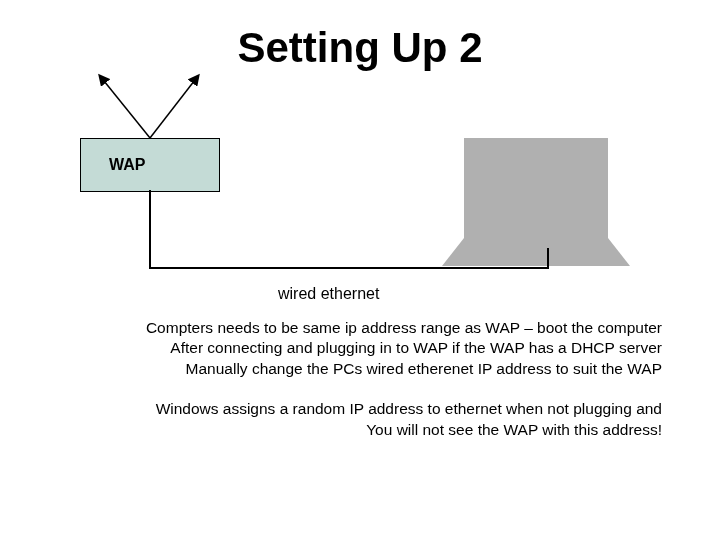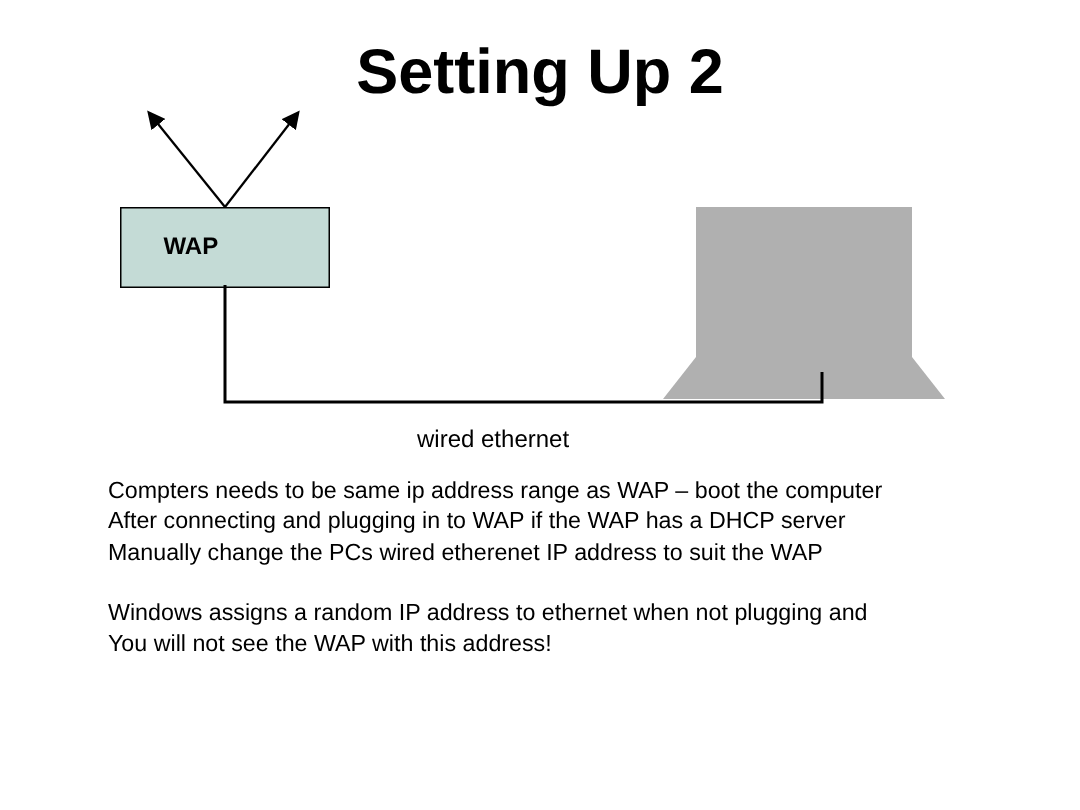--- a/index.html
+++ b/index.html
@@ -66,20 +66,21 @@
     margin-left: 13px;
   }
   .body-text {
     position: absolute;
     left: 72px;
     top: 318px;
     width: 590px;
     font-size: 15.5px;
     line-height: 1.32;
     color: #000;
+    text-align: right;
   }
   .body-text p { margin: 0; }
   .body-text .gap { height: 20px; }
 </style>
 </head>
 <body>
 
 <div class="title">Setting Up 2</div>
 
 <svg class="antenna-svg" viewBox="0 0 120 72">

